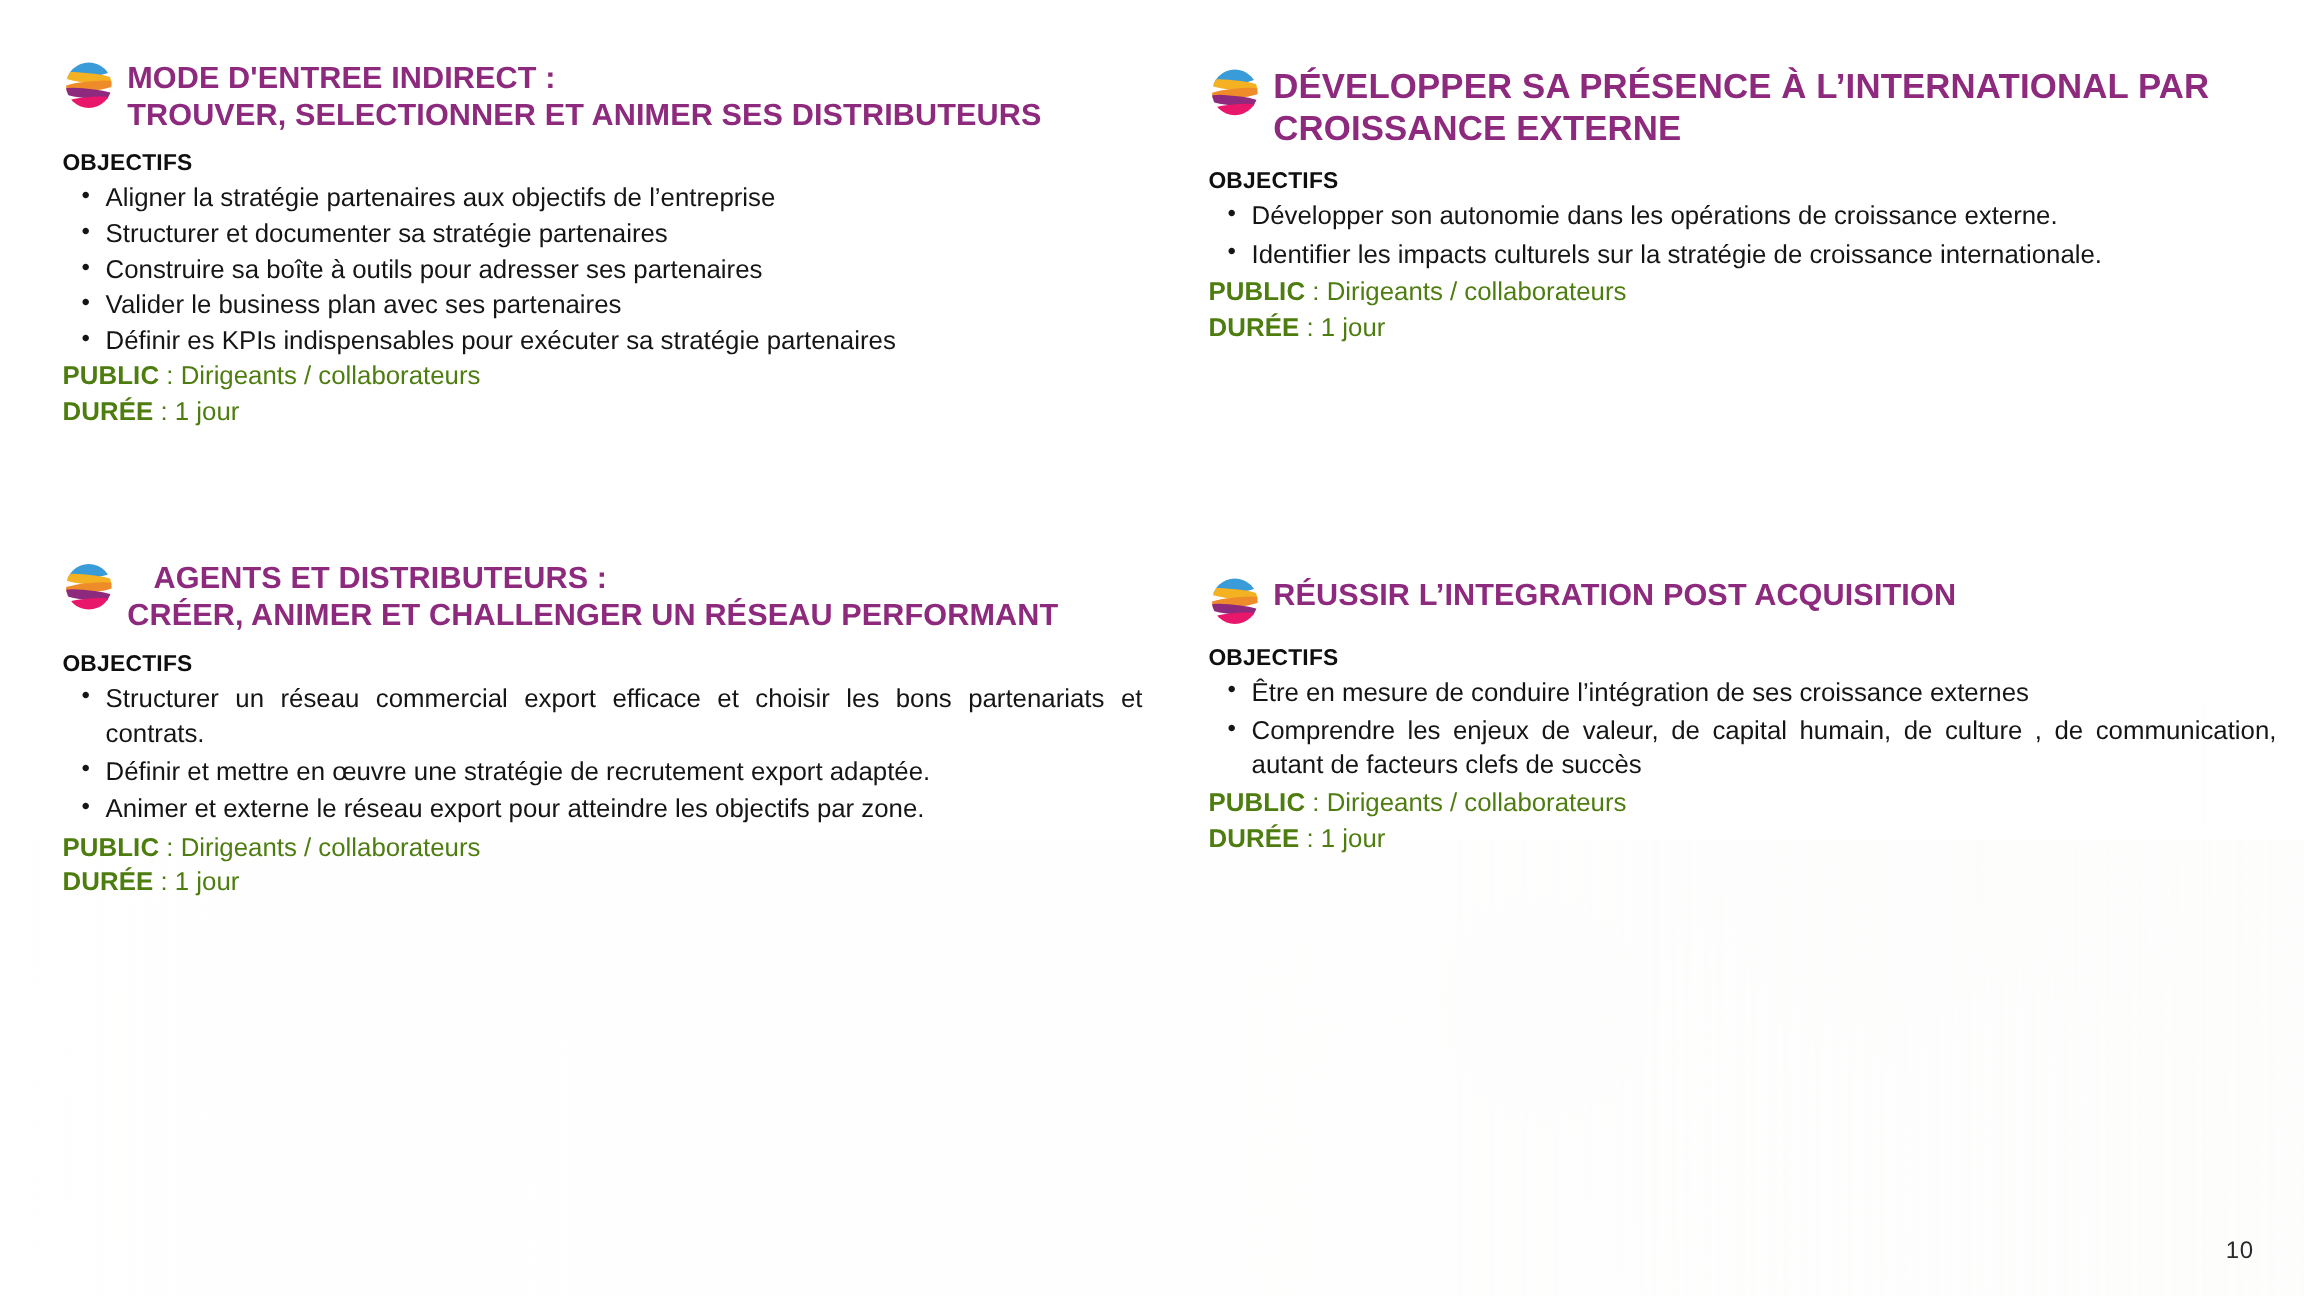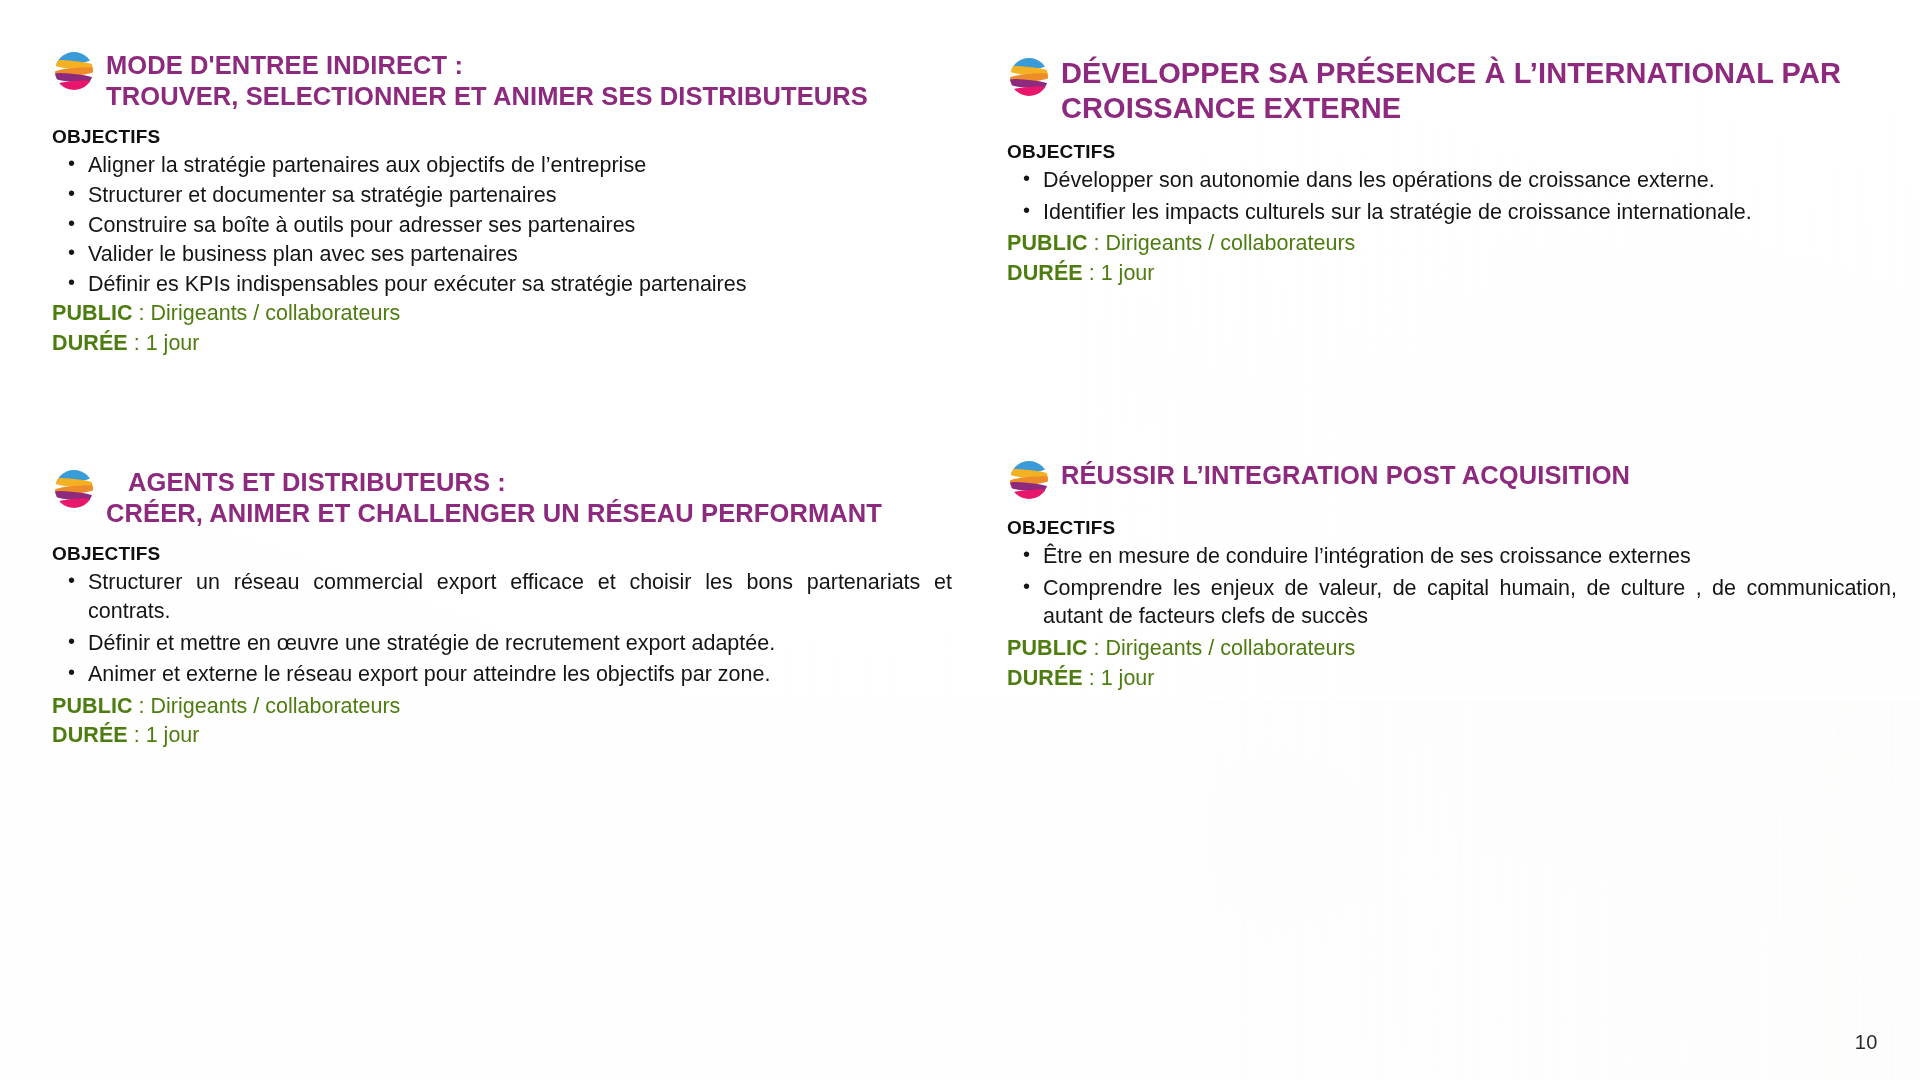--- a/index.html
+++ b/index.html
@@ -139,21 +139,21 @@
     width: 1920px;
     height: 1080px;
   }
 
   .card { position: absolute; }
 
   
   #card-0 { left: 52px;  top: 46px;  width: 840px; }
   #card-1 { left: 52px;  top: 464px; width: 900px; }
   #card-2 { left: 1007px; top: 52px;  width: 890px; }
-  #card-3 { left: 1007px; top: 455px; width: 890px; }
+  #card-3 { left: 1007px; top: 476px; width: 890px; }
 
   .card-head {
     display: flex;
     align-items: flex-start;
     gap: 0;
   }
 
   
   .logo {
     position: relative;

